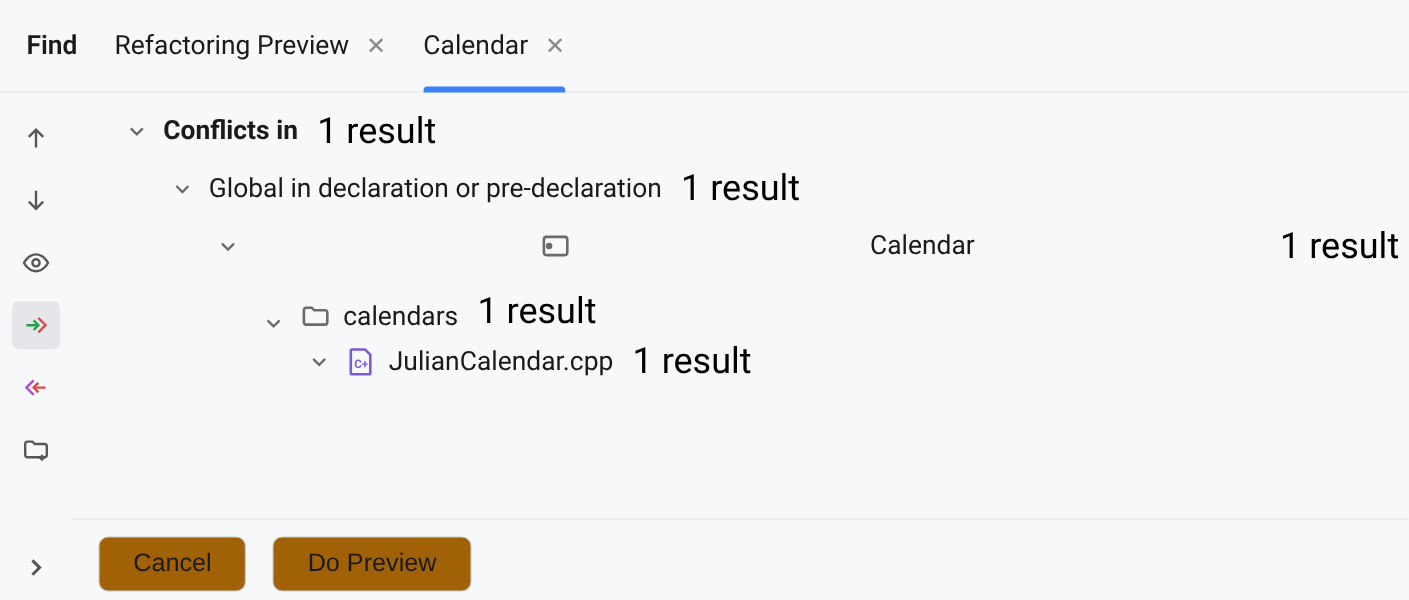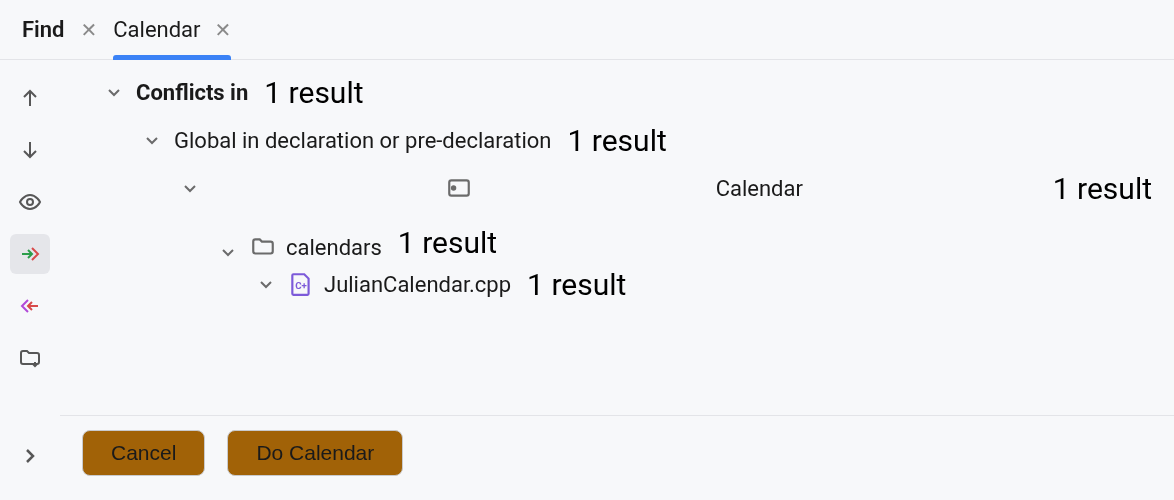--- a/index.html
+++ b/index.html
@@ -10,24 +10,24 @@
     background: #f7f8fa;
     color: #1a1a1a;
     width: 1174px;
     height: 500px;
     overflow: hidden;
     font-size: 21px;
   }
   .tabs {
     display: flex;
     align-items: center;
-    height: 60px;
+    height: 77px;
     border-bottom: 1px solid #e3e4e8;
     padding: 0 0 0 22px;
-    gap: 16px;
+    gap: 31px;
   }
   .tab {
     position: relative;
     height: 100%;
     display: flex;
     align-items: center;
     gap: 14px;
     cursor: pointer;
     color: #1a1a1a;
     font-size: 22px;
@@ -80,21 +80,21 @@
   .content {
     flex: 1;
     display: flex;
     flex-direction: column;
     height: 100%;
     padding-top: 8px;
   }
   .tree {
     flex: 1;
     overflow: auto;
-    padding-right: 22px;
+    padding-right: 8px;
   }
   .row {
     display: flex;
     align-items: center;
     height: 48px;
     gap: 10px;
     padding-left: 0;
     white-space: nowrap;
   }
   .row .chev { width: 24px; display: flex; align-items: center; justify-content: center; color: #6b6b6b; }
@@ -126,20 +126,21 @@
   }
 </style>
 </head>
 <body>
 
 <div class="tabs">
   <div class="tab first">
     <span>Find</span>
   </div>
   <div class="tab">
+    <span>Refactoring Preview</span>
     <span class="close-x">✕</span>
   </div>
   <div class="tab active">
     <span>Calendar</span>
     <span class="close-x">✕</span>
   </div>
 </div>
 
 <div class="main">
   <div class="toolbar">
@@ -254,16 +255,16 @@
         </span>
         <span class="label">JulianCalendar.cpp</span>
         <span class="count">1 result</span>
       </div>
 
 
     </div>
 
     <div class="footer">
       <button class="btn">Cancel</button>
-      <button class="btn">Do Calendar</button>
+      <button class="btn">Do Preview</button>
     </div>
   </div>
 </div>
 
 </body></html>

